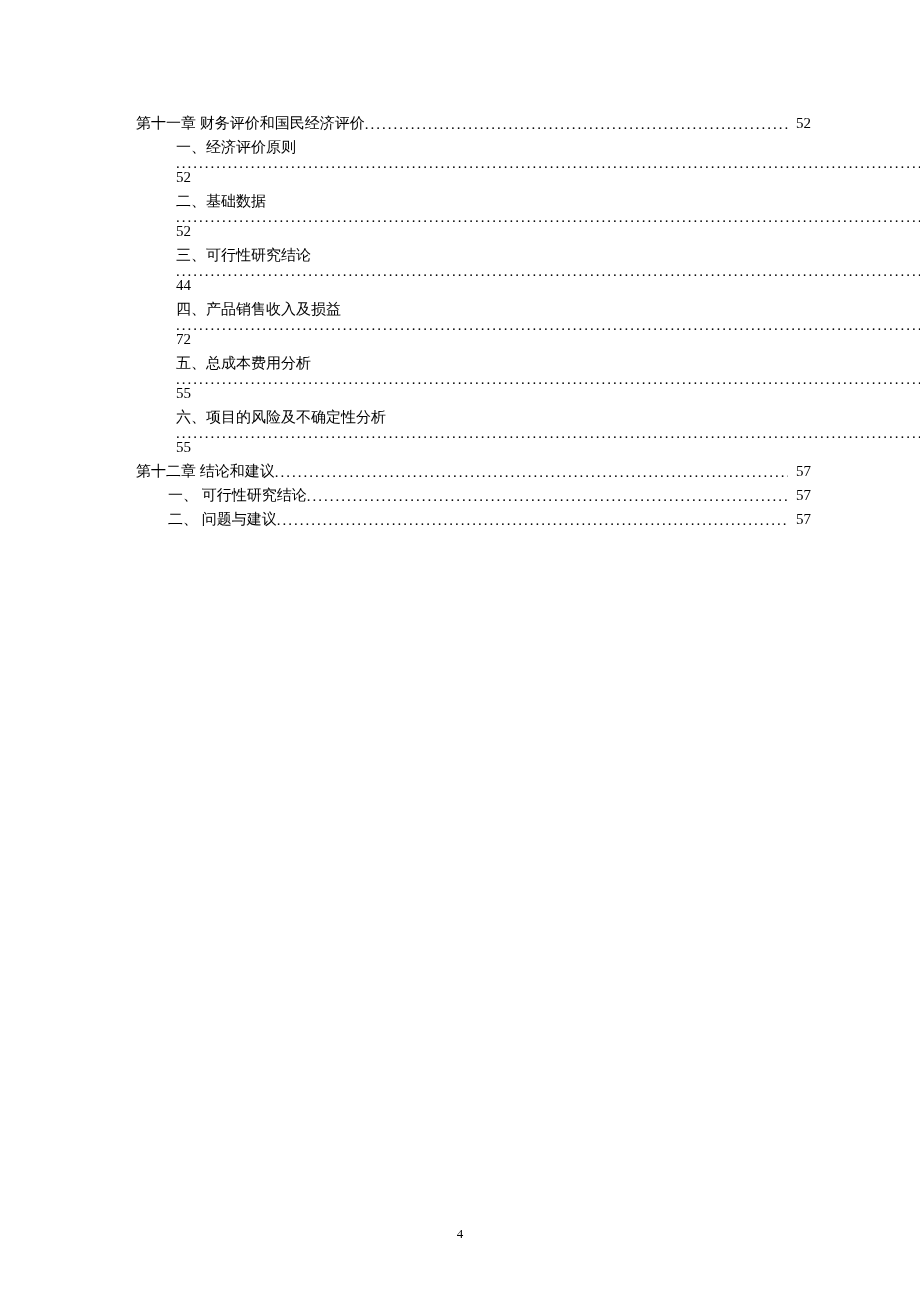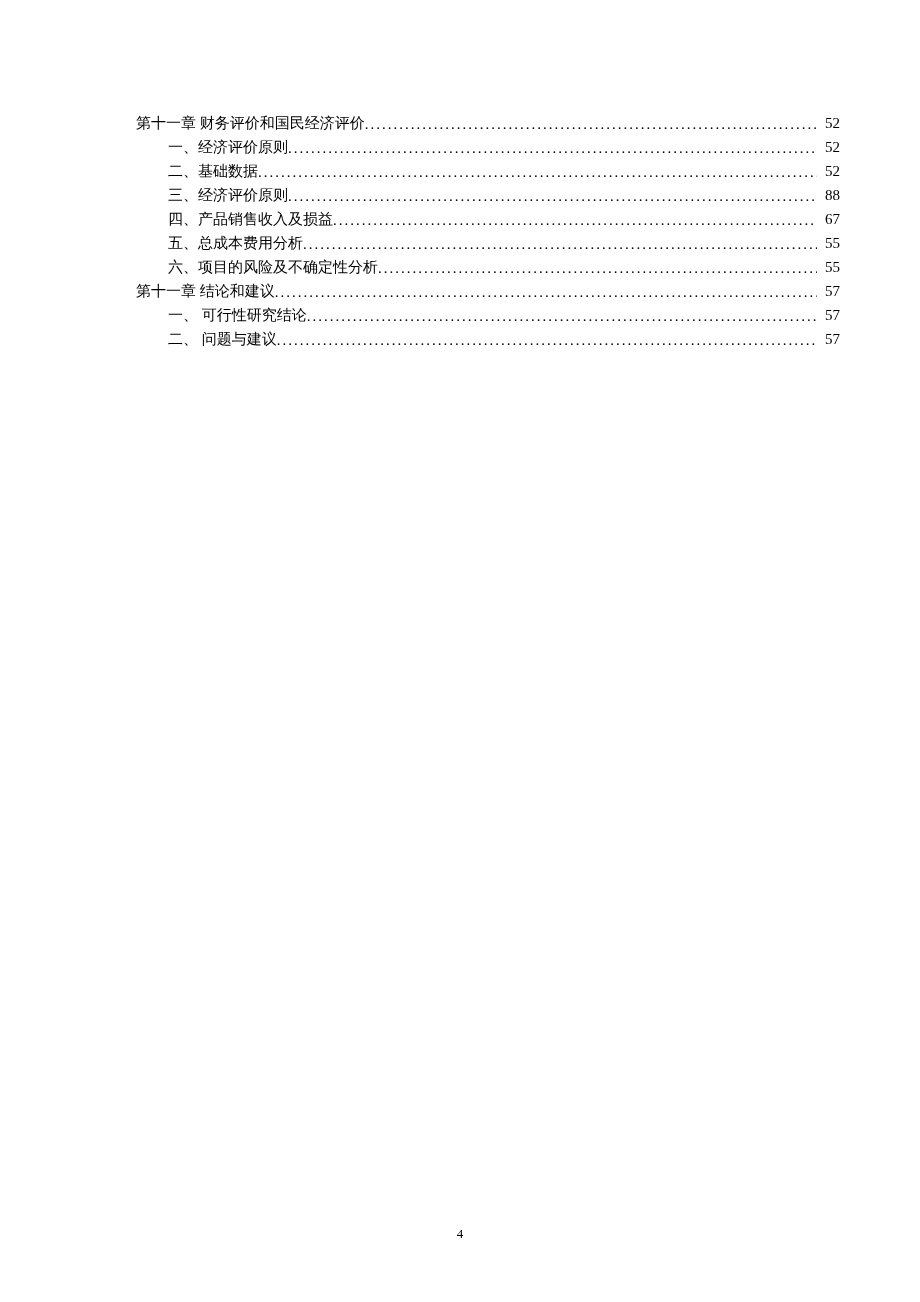--- a/index.html
+++ b/index.html
@@ -8,36 +8,37 @@
       box-sizing: border-box;
     }
     body {
       background: #ffffff;
       font-family: "SimSun", "宋体", serif;
       width: 920px;
       height: 1302px;
       position: relative;
     }
     .page {
-      padding: 116px 80px 0 136px;
+      padding: 116px 109px 0 136px;
     }
     .toc-row {
       display: flex;
       align-items: baseline;
       font-size: 15px;
       color: #000;
       line-height: 1;
       margin-bottom: 9px;
       white-space: nowrap;
     }
     .toc-row.level1 {
       margin-left: 0;
     }
     .toc-row.level2 {
       margin-left: 32px;
+      flex-direction: column;
     }
     .toc-row.level2b {
       margin-left: 32px;
     }
     .toc-label {
       flex-shrink: 0;
     }
     .toc-dots {
       flex: 1;
       overflow: hidden;
@@ -85,46 +86,46 @@
       <span class="toc-page">52</span>
     </div>
 
     <div class="toc-row level2">
       <span class="toc-label">二、基础数据</span>
       <span class="toc-dots"></span>
       <span class="toc-page">52</span>
     </div>
 
     <div class="toc-row level2">
-      <span class="toc-label">三、经济评价原则</span>
+      <span class="toc-label">三、可行性研究结论</span>
       <span class="toc-dots"></span>
-      <span class="toc-page">88</span>
+      <span class="toc-page">44</span>
     </div>
 
     <div class="toc-row level2">
       <span class="toc-label">四、产品销售收入及损益</span>
       <span class="toc-dots"></span>
-      <span class="toc-page">67</span>
+      <span class="toc-page">72</span>
     </div>
 
     <div class="toc-row level2">
       <span class="toc-label">五、总成本费用分析</span>
       <span class="toc-dots"></span>
       <span class="toc-page">55</span>
     </div>
 
     <div class="toc-row level2">
       <span class="toc-label">六、项目的风险及不确定性分析</span>
       <span class="toc-dots"></span>
       <span class="toc-page">55</span>
     </div>
 
 
     <div class="toc-row level1">
-      <span class="toc-label">第十一章 结论和建议</span>
+      <span class="toc-label">第十二章 结论和建议</span>
       <span class="toc-dots"></span>
       <span class="toc-page">57</span>
     </div>
 
     <div class="toc-row level2b">
       <span class="toc-label">一、 可行性研究结论</span>
       <span class="toc-dots"></span>
       <span class="toc-page">57</span>
     </div>
 

